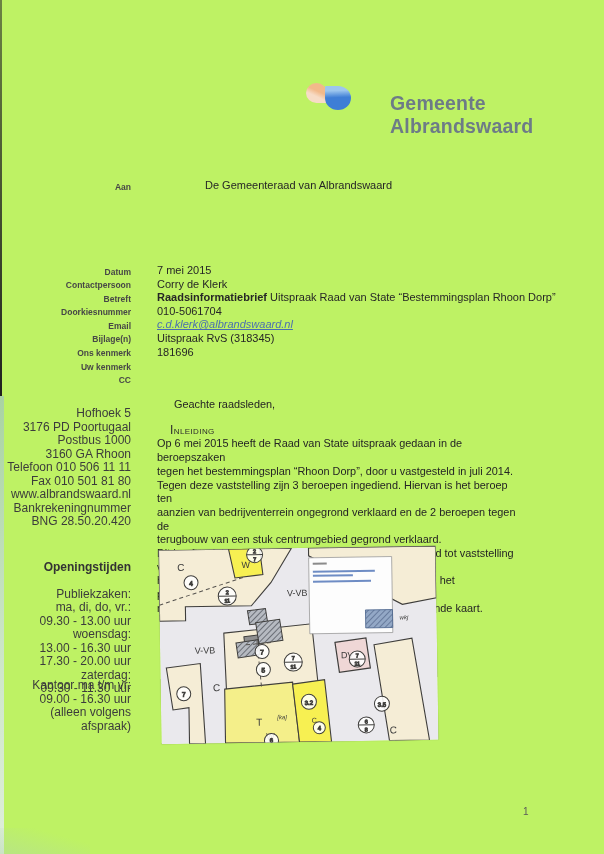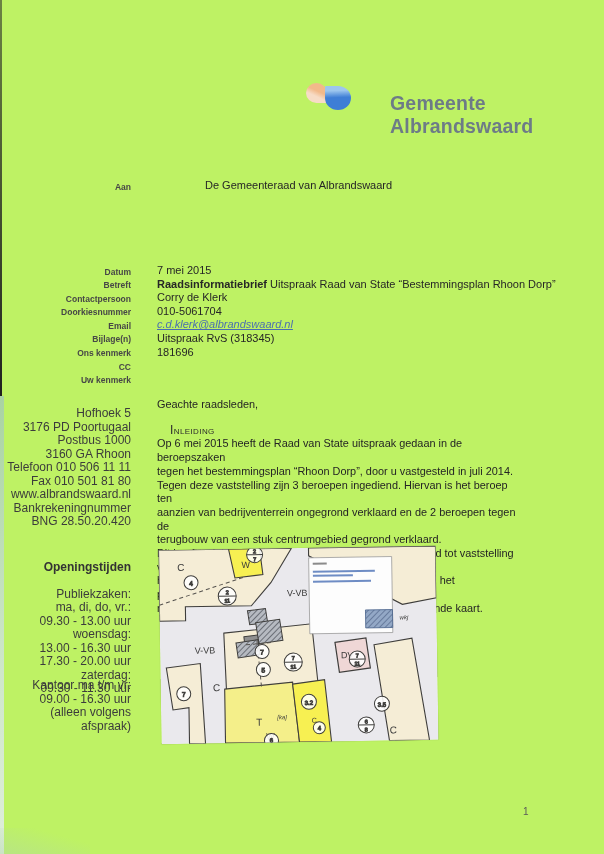--- a/index.html
+++ b/index.html
@@ -47,21 +47,21 @@
   .side{position:absolute;left:0;width:131px;text-align:right;
     font-size:12px;line-height:13.5px;color:#3c3c3c;white-space:pre-line;}
   .side-address{top:407px;}
   .side-hours{top:547px;}
   .side-office{top:679px;}
   .hours-title{font-weight:bold;color:#333;}
 
   
   .body-block{position:absolute;left:157px;top:398px;width:360px;
     font-size:10.9px;line-height:13.7px;color:#242424;}
-  .salutation{margin:0 0 12px 0;}
+  .salutation{margin:0 0 12px 17px;}
   .section-heading{font-variant:small-caps;font-size:12px;letter-spacing:.4px;color:#2c2c2c;margin-left:13px;}
   .body-lines{white-space:pre-line;}
 
   
   .map-wrap{position:absolute;left:160px;top:548px;width:277px;height:194px;
     transform:rotate(-.9deg);transform-origin:50% 50%;
     box-shadow:0 0 1px rgba(0,0,0,.25);}
   .map-wrap svg{display:block;}
   .map-label{fill:#3a3a3a;font-family:"Liberation Sans",sans-serif;}
   .circle-num{fill:#2f2f2f;font-family:"Liberation Sans",sans-serif;text-anchor:middle;}
@@ -90,49 +90,49 @@
     <span class="lab">Aan</span>
     <span class="val">De Gemeenteraad van Albrandswaard</span>
   </div>
 
   <div class="meta">
     <div class="meta-row">
       <span class="lab">Datum</span>
       <span class="val">7 mei 2015</span>
     </div>
     <div class="meta-row">
+      <span class="lab">Contactpersoon</span>
+      <span class="val">Corry de Klerk</span>
+    </div>
+    <div class="meta-row">
       <span class="lab">Betreft</span>
       <span class="val"><b>Raadsinformatiebrief</b><span> Uitspraak Raad van State “Bestemmingsplan Rhoon Dorp”</span></span>
     </div>
     <div class="meta-row">
-      <span class="lab">Contactpersoon</span>
-      <span class="val">Corry de Klerk</span>
-    </div>
-    <div class="meta-row">
       <span class="lab">Doorkiesnummer</span>
       <span class="val">010-5061704</span>
     </div>
     <div class="meta-row">
       <span class="lab">Email</span>
       <span class="val link">c.d.klerk@albrandswaard.nl</span>
     </div>
     <div class="meta-row">
       <span class="lab">Bijlage(n)</span>
       <span class="val">Uitspraak RvS (318345)</span>
     </div>
     <div class="meta-row">
       <span class="lab">Ons kenmerk</span>
       <span class="val">181696</span>
     </div>
     <div class="meta-row">
+      <span class="lab">Uw kenmerk</span>
+      <span class="val"></span>
+    </div>
+    <div class="meta-row">
       <span class="lab">CC</span>
-      <span class="val"></span>
-    </div>
-    <div class="meta-row">
-      <span class="lab">Uw kenmerk</span>
       <span class="val"></span>
     </div>
   </div>
 
   <div class="side side-address">Hofhoek 5
 3176 PD Poortugaal
 Postbus 1000
 3160 GA Rhoon
 Telefoon 010 506 11 11
 Fax 010 501 81 80

